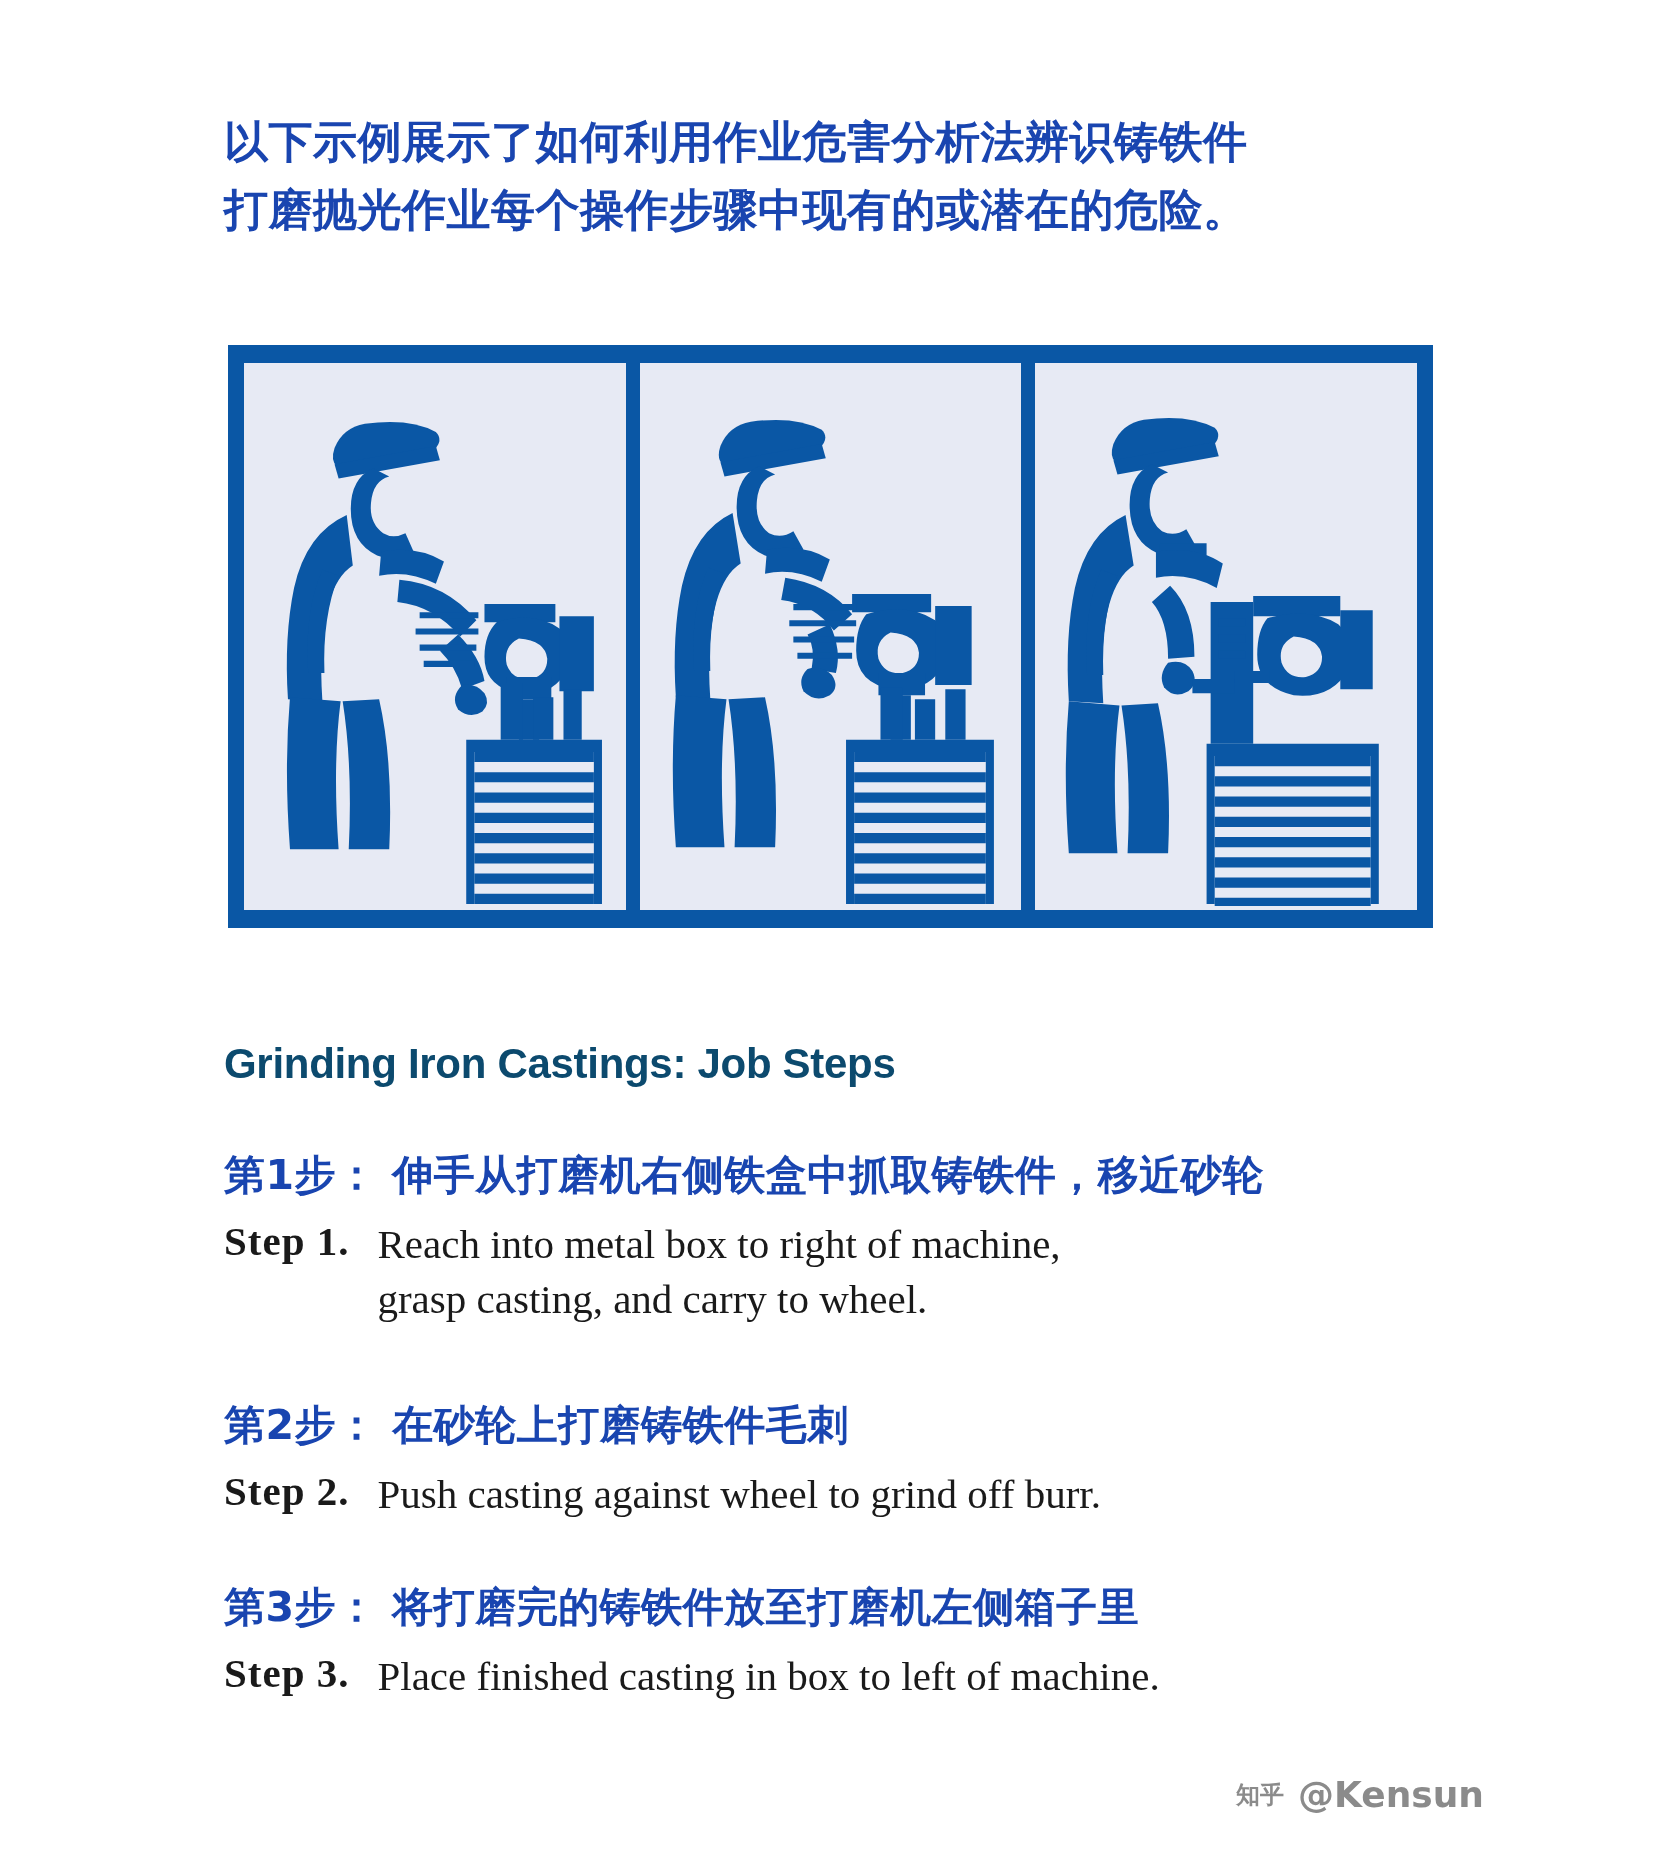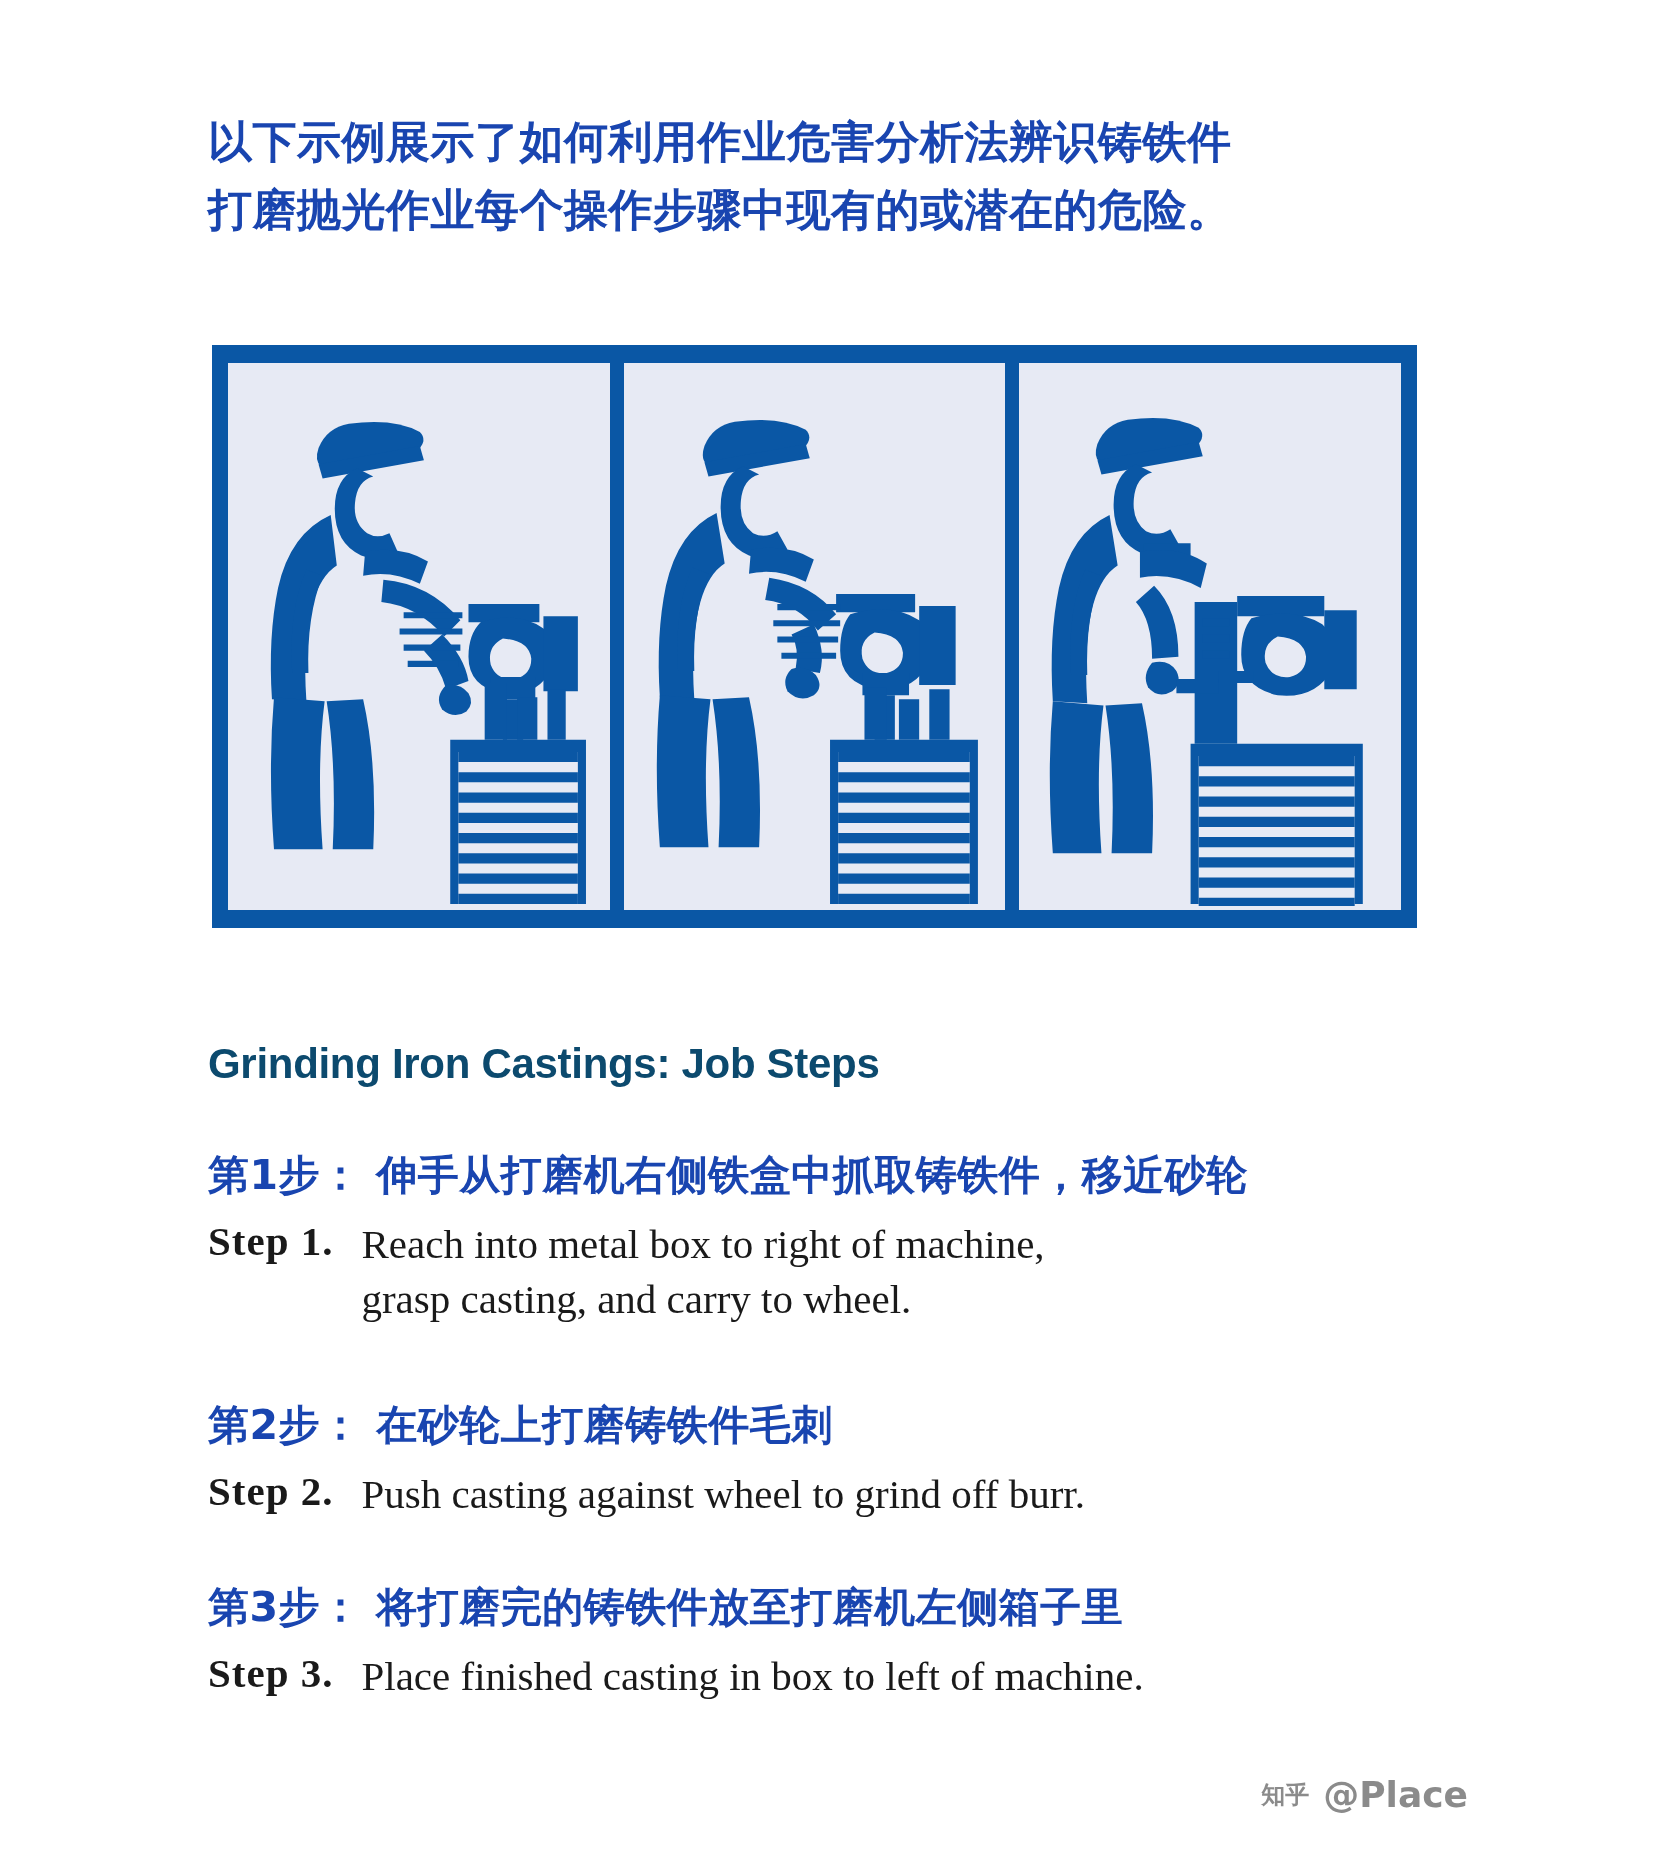--- a/index.html
+++ b/index.html
@@ -9,21 +9,21 @@
   }
   body {
     width: 1654px;
     height: 1855px;
     position: relative;
     font-family: "Liberation Sans", sans-serif;
     overflow: hidden;
   }
   .page {
     position: absolute;
-    left: 0; top: 0;
+    left: 16px; top: 0;
     width: 1514px;
     height: 1855px;
   }
 
   
   .intro {
     position: absolute;
     left: 208px;
     top: 108px;
     width: 1240px;
@@ -279,16 +279,16 @@
   <div class="step step-3">
     <div class="step-cn">第3步： 将打磨完的铸铁件放至打磨机左侧箱子里</div>
     <div class="step-en">
       <span class="step-label">Step 3.</span>
       <span class="step-text">Place finished casting in box to left of machine.</span>
     </div>
   </div>
 
   <div class="watermark">
     <span class="wm-logo">知乎</span>
-    <span class="wm-text">@Place</span>
+    <span class="wm-text">@Kensun</span>
   </div>
 
 </div>
 
 </body></html>

